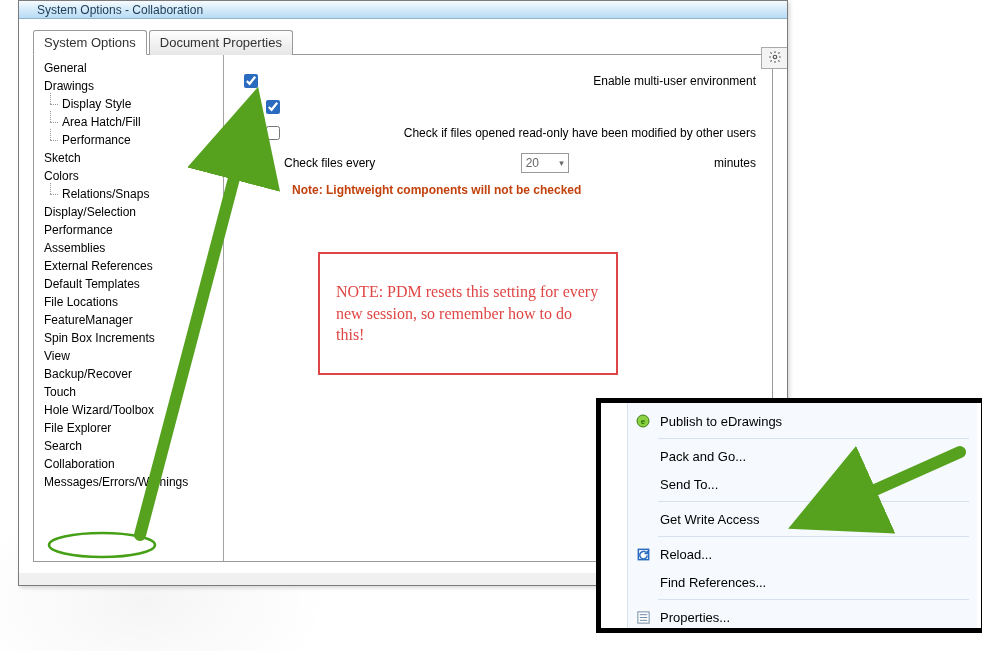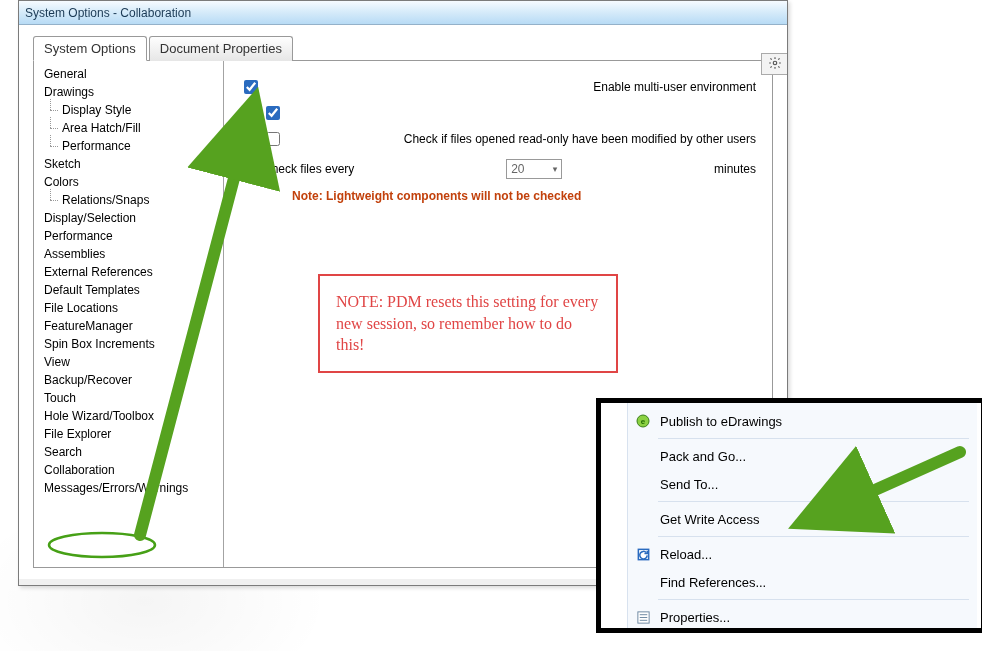--- a/index.html
+++ b/index.html
@@ -16,24 +16,24 @@
   
   .dialog {
     position: absolute;
     left: 18px; top: 0;
     width: 770px; height: 586px;
     border: 1px solid #7b7b7b;
     background: #f0f0f0;
     box-shadow: 2px 2px 4px rgba(0,0,0,.15);
   }
   .titlebar {
-    height: 24px;
+    height: 18px;
     background: linear-gradient(#f6fbff, #d8ecfa 45%, #b8dbf5);
     border-bottom: 1px solid #94b1c9;
-    padding: 0 6px;
+    padding: 0 18px;
     display: flex; align-items:center;
     font-size: 12px;
     color: #1b3a55;
   }
 
   .dialog-body {
     position: relative;
     height: calc(100% - 30px);
     background: #fff;
     padding: 10px 14px;
@@ -116,39 +116,39 @@
 
   
   .right-pane {
     flex:1;
     padding: 10px 16px;
     font-size: 12px;
     color:#000;
   }
   .opt-row { display:flex; align-items:center; gap:6px; margin: 6px 0; justify-content: space-between; }
   .opt-row.indent1 { margin-left: 22px; }
-  .opt-row.indent2 { margin-left: 23px; }
+  .opt-row.indent2 { margin-left: 44px; }
   .opt-note { margin-left: 52px; margin-top: 10px; color:#c2410c;font-weight:bold; }
   input[type=checkbox]{ width:14px; height:14px; accent-color:#2a6bbf;}
   .spin {
     display:inline-flex; align-items:center;
     border:1px solid #999; background:#fff;
-    height:20px; width:56px;
+    height:20px; width:48px;
     padding: 0 4px; margin: 0 6px;
     color:#666;
   }
   .spin .caret { margin-left:auto; font-size:9px; color:#666;}
 
   
   .note-box {
     position:absolute;
-    left: 318px; top: 274px;
+    left: 318px; top: 252px;
     width: 300px;
     border: 2px solid #e04545;
-    padding: 15px 16px;
+    padding: 27px 16px;
     font-family: "Comic Sans MS", "Segoe Script", cursive;
     font-size: 16px;
     color: #e04545;
     line-height: 1.35;
     background: #fff;
   }
 
   
   .ctxwrap {
     position:absolute;

